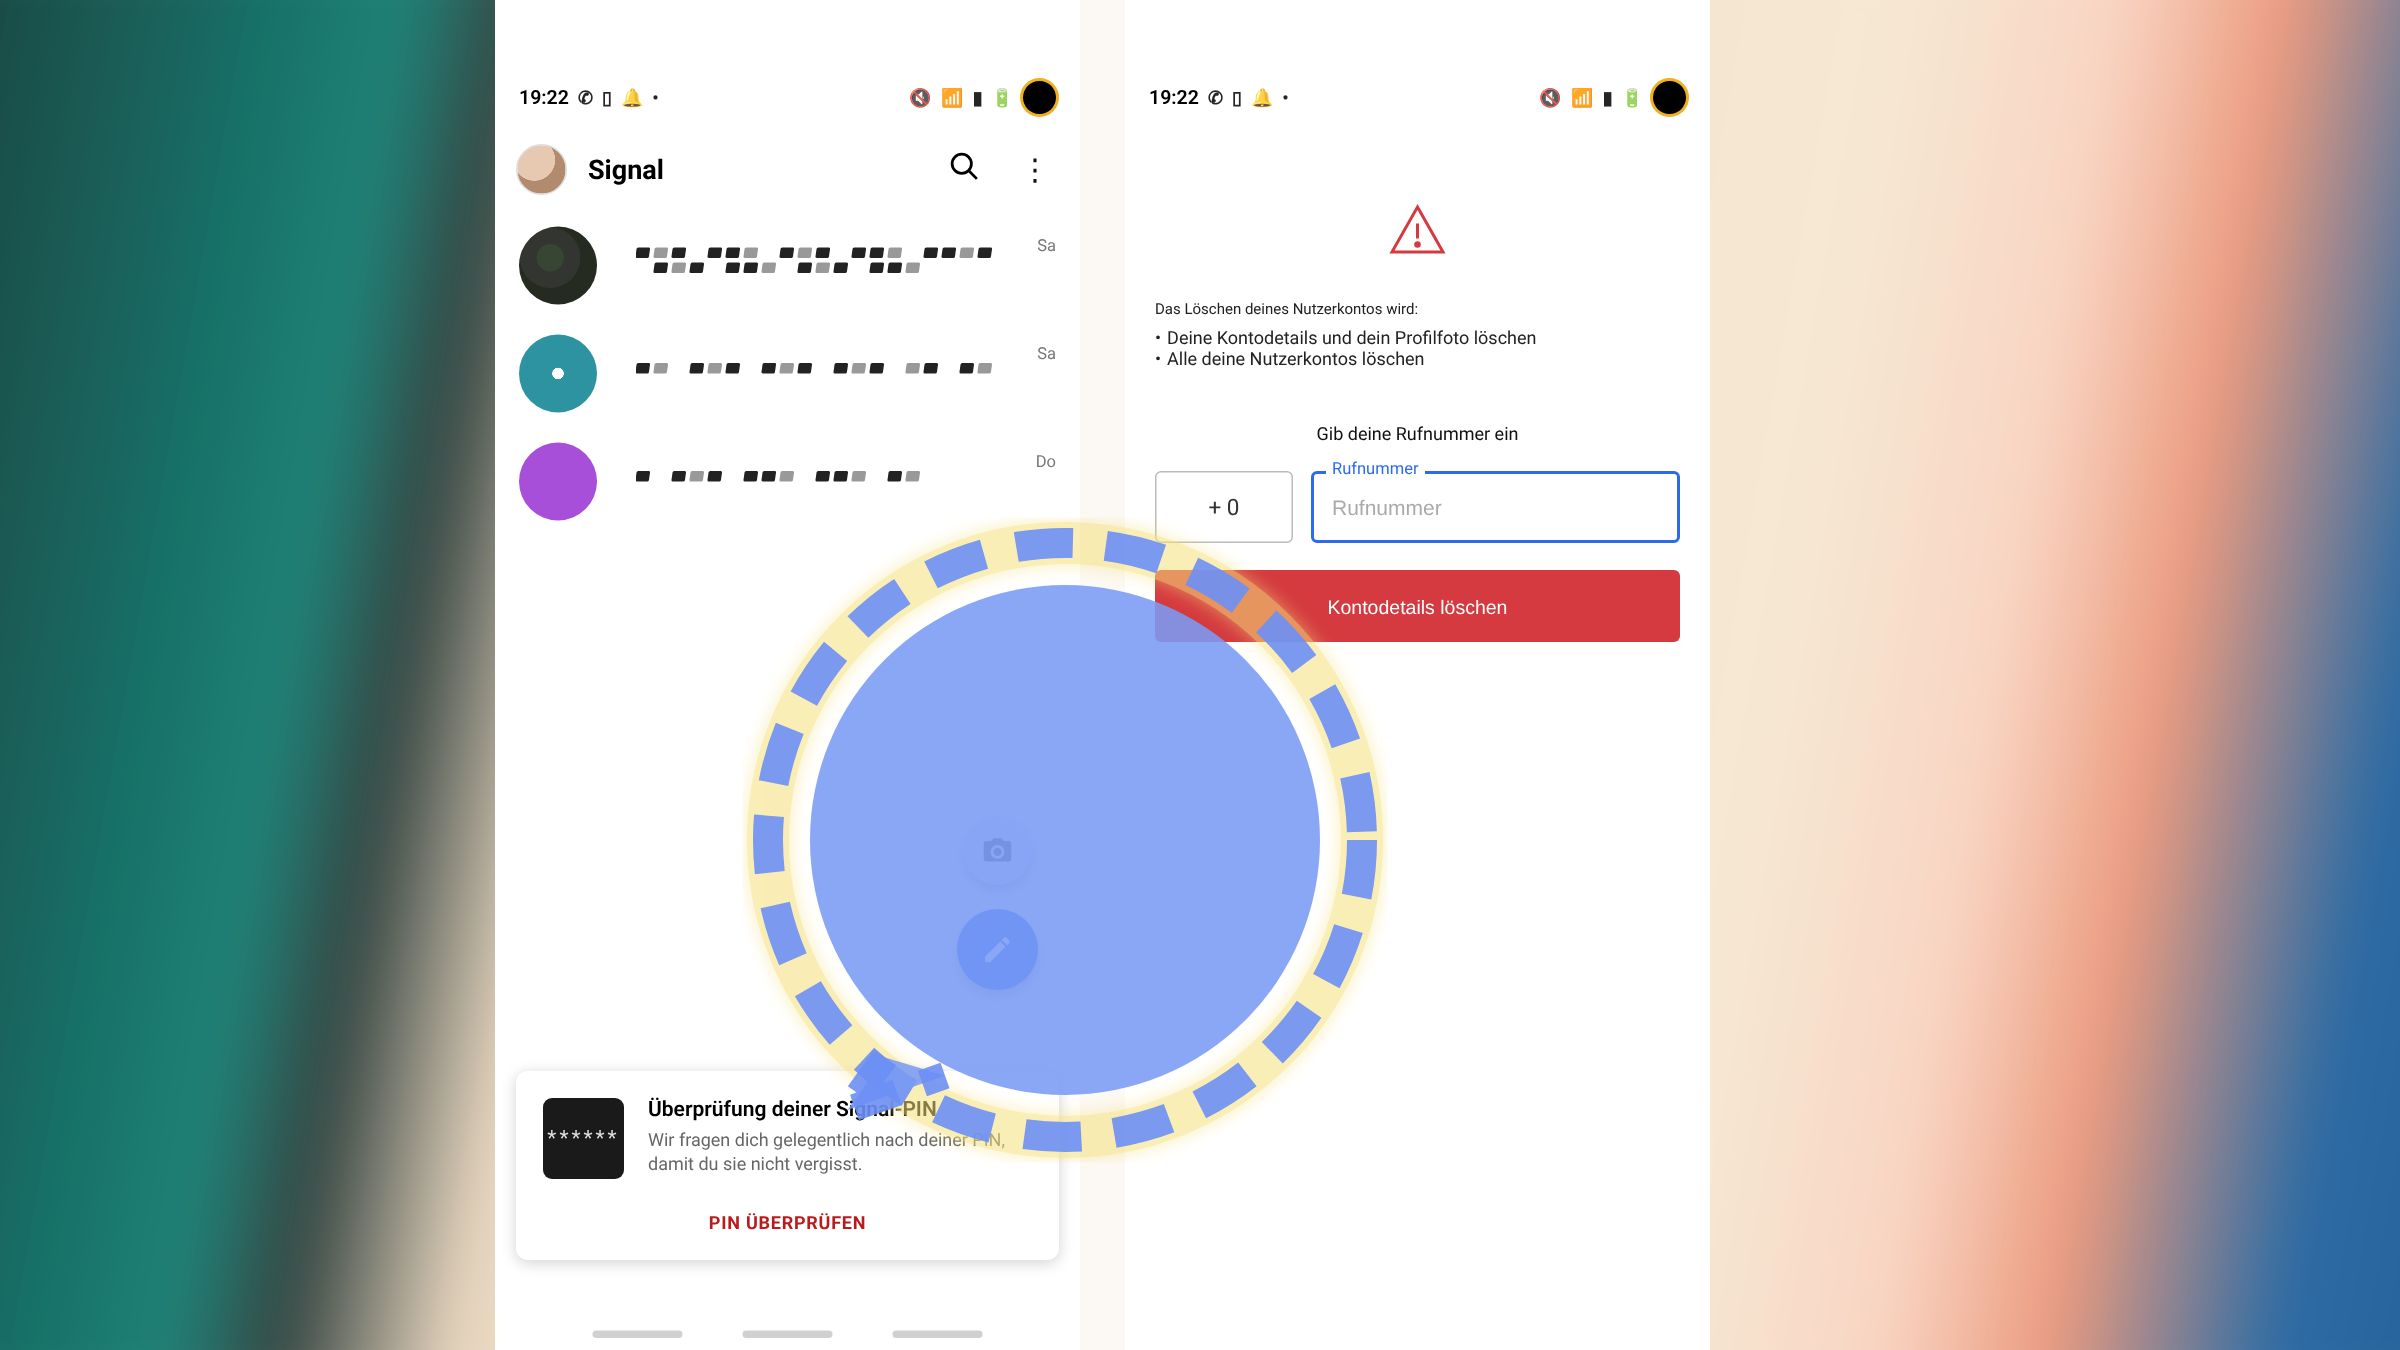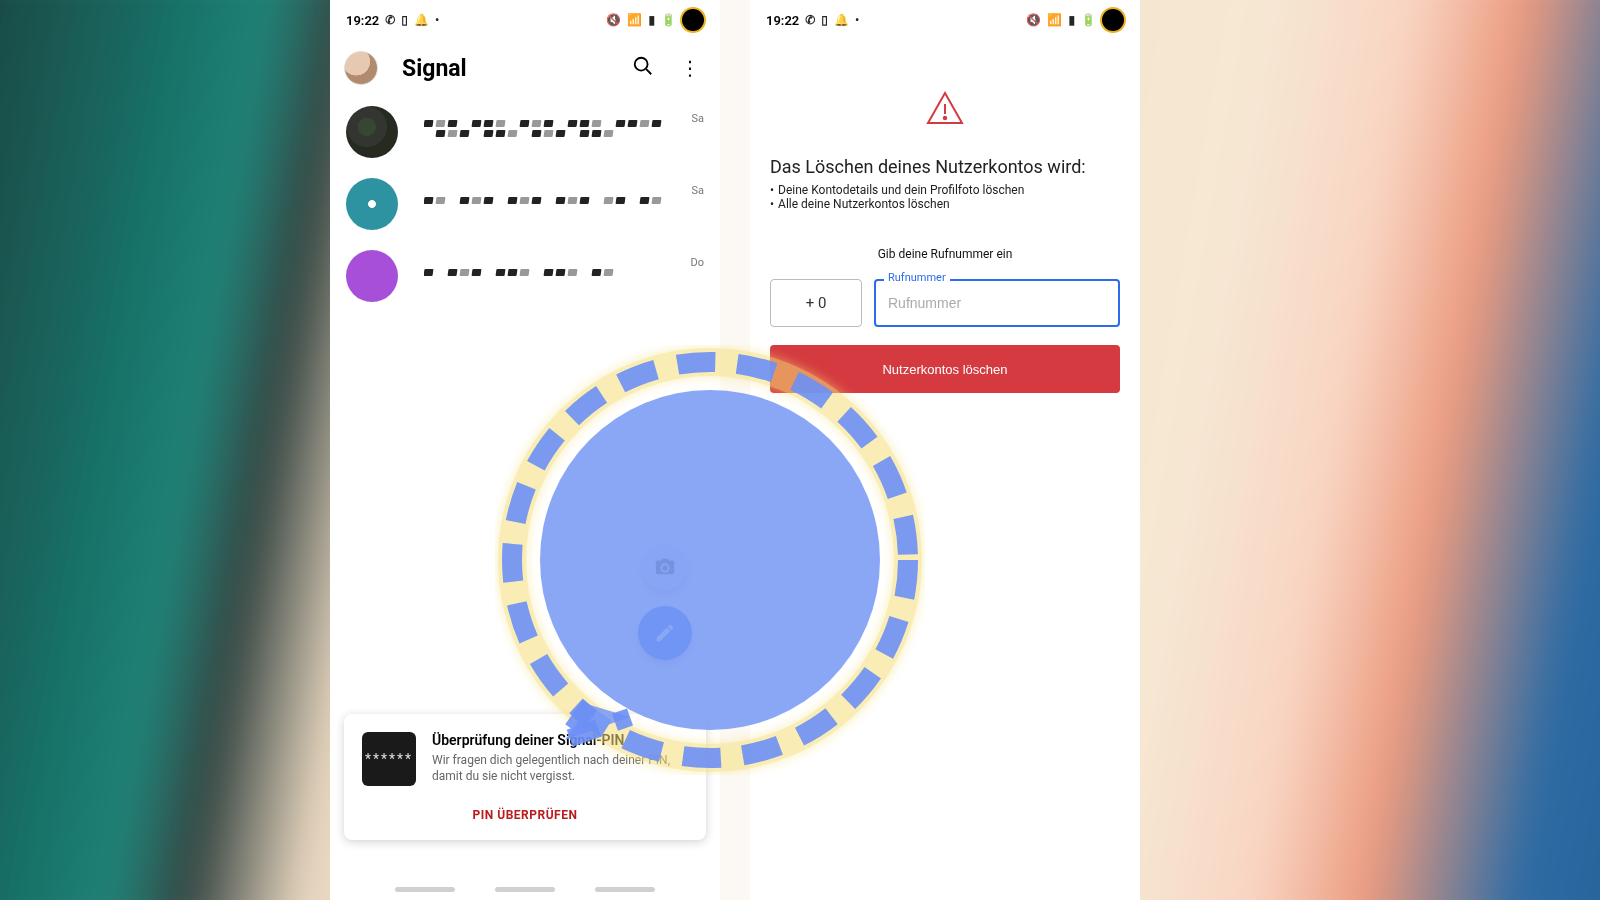--- a/index.html
+++ b/index.html
@@ -12,29 +12,29 @@
         #1a3d3a 0%, #225a55 8%, #1f6e66 13%, #2a7f76 18%, #374441 22%,
         #e7d7c3 28%, #f1e2cd 50%, #f4e8d7 70%,
         #f5d6c6 78%, #e39d85 84%, #346a9b 92%, #2b5e8f 100%);
     filter: blur(16px) saturate(115%);
     transform: scale(1.08);
   }
   .phones { position: absolute; top: 0; left: 330px; width: 810px; height: 900px; display:flex; }
   .phone { width: 390px; height: 100%; background:#fff; position:relative; overflow:hidden; }
   .gap { width:30px; height:100%; background:#fcf9f5; }
   
-  .statusbar { height:40px; display:flex; align-items:center; justify-content:space-between; padding:0 16px; font-size:13px; font-weight:600; color:#000; }
+  .statusbar { height:40px; display:flex; align-items:center; justify-content:space-between; padding:0 16px; font-size:13px; font-weight:600; color:#000;margin-top:45px; }
   .sb-left { display:flex; align-items:center; gap:6px; }
   .sb-right { display:flex; align-items:center; gap:6px; }
   .sb-dot-big { width:22px; height:22px; border-radius:50%; background:#000; box-shadow:0 0 0 2px #f0b020; }
   .sb-ico { font-size:12px; opacity:.85; }
   
   .app-header { height:56px; display:flex; align-items:center; padding:0 14px; gap:14px; }
   .avatar { width:34px; height:34px; border-radius:50%; background:radial-gradient(circle at 35% 30%, #e6c9b0 0 45%, #b28a6d 46% 100%); border:1px solid #ddd; }
-  .app-title { font-size:23px; font-weight:700; flex:1;margin-left:10px; }
+  .app-title { font-size:18px; font-weight:700; flex:1; }
   .hdr-ico { font-size:20px; color:#111; padding:6px; cursor:pointer; }
   
   .chat-row { display:flex; align-items:flex-start; padding:10px 16px; gap:26px; }
   .chat-avatar { width:52px; height:52px; border-radius:50%; flex-shrink:0; }
   .av1 { background:radial-gradient(circle at 40% 40%, #3d4b3a 0 20%, #3a3d37 21% 45%, #2e332a 46% 100%); filter:contrast(1.1); }
   .av2 { background:radial-gradient(circle at 50% 50%, #fff 0 10%, #2e93a0 11% 100%); }
   .av3 { background:#a74fd8; }
   .chat-body { flex:1; padding-top:4px; }
   .pixelated { height:36px; display:flex; flex-wrap:wrap; gap:3px; align-content:center; overflow:hidden; }
   .pixelated span { width:9px; height:7px; background:#222; border-radius:1px; transform:skew(-8deg); }
@@ -51,21 +51,21 @@
   .pin-thumb { width:54px; height:54px; background:#1a1a1a; border-radius:6px; display:flex; align-items:center; justify-content:center; color:#ddd; font-size:14px; letter-spacing:2px; }
   .pin-title { font-size:14px; font-weight:600; margin-bottom:4px; }
   .pin-sub { font-size:12px; color:#666; line-height:1.35; }
   .pin-action { text-align:center; margin-top:22px; font-size:12px; font-weight:700; color:#b91c1c; letter-spacing:.5px; cursor:pointer; }
   
   .navhint { position:absolute; bottom:8px; left:0; right:0; display:flex; justify-content:center; gap:40px; }
   .navhint span { width:60px; height:5px; background:#d0d0d0; border-radius:3px; }
   
   .warn-wrap { padding-top:50px; text-align:center; }
   .warn-ico { display:inline-block; }
-  .del-text { padding:26px 20px 6px; font-size:18px; color:#222; }
+  .del-text { padding:26px 20px 6px; font-size:10px; color:#222; }
   .del-bullets { padding:0 20px 20px; font-size:12px; color:#222; }
   .del-bullets div::before { content:"•"; margin-right:4px; }
   .enter-num { text-align:center; font-size:12px; color:#111; margin:16px 0 18px; }
   .form { padding:0 20px; }
   .country-sel { border:1px solid #bbb; border-radius:4px; height:50px; display:flex; align-items:center; justify-content:space-between; padding:0 16px; font-size:14px; color:#333; cursor:pointer; }
   .row2 { display:flex; gap:12px; margin-top:18px; }
   .cc-box { width:92px; height:48px; border:1px solid #bbb; border-radius:4px; display:flex; align-items:center; justify-content:center; font-size:15px; color:#333; }
   .num-wrap { flex:1; position:relative;border-radius:18px; }
   .num-label { position:absolute; top:-8px; left:10px; background:#fff; padding:0 4px; font-size:11px; color:#2c6bed; }
   .num-input { width:100%; height:48px; border:2px solid #2c6bed; border-radius:4px; padding:0 12px; font-size:14px; color:#333; outline:none; }
@@ -283,21 +283,21 @@
       <div class="form">
         <div class="row2">
           <div class="cc-box">
               <span>+ 0</span>
             </div>
           <div class="num-wrap">
             <div class="num-label">Rufnummer</div>
             <input class="num-input" placeholder="Rufnummer" style="">
           </div>
         </div>
-        <button class="del-btn">Nutzerkontos löschen</button>
+        <button class="del-btn">Kontodetails löschen</button>
       </div>
     </div>
 
   </div>
 
   <div class="overlay-logo">
     <svg width="430" height="430" viewBox="0 0 430 430">
       <defs>
         <filter id="glow">
             <feGaussianBlur stdDeviation="6" result="b"></feGaussianBlur>

